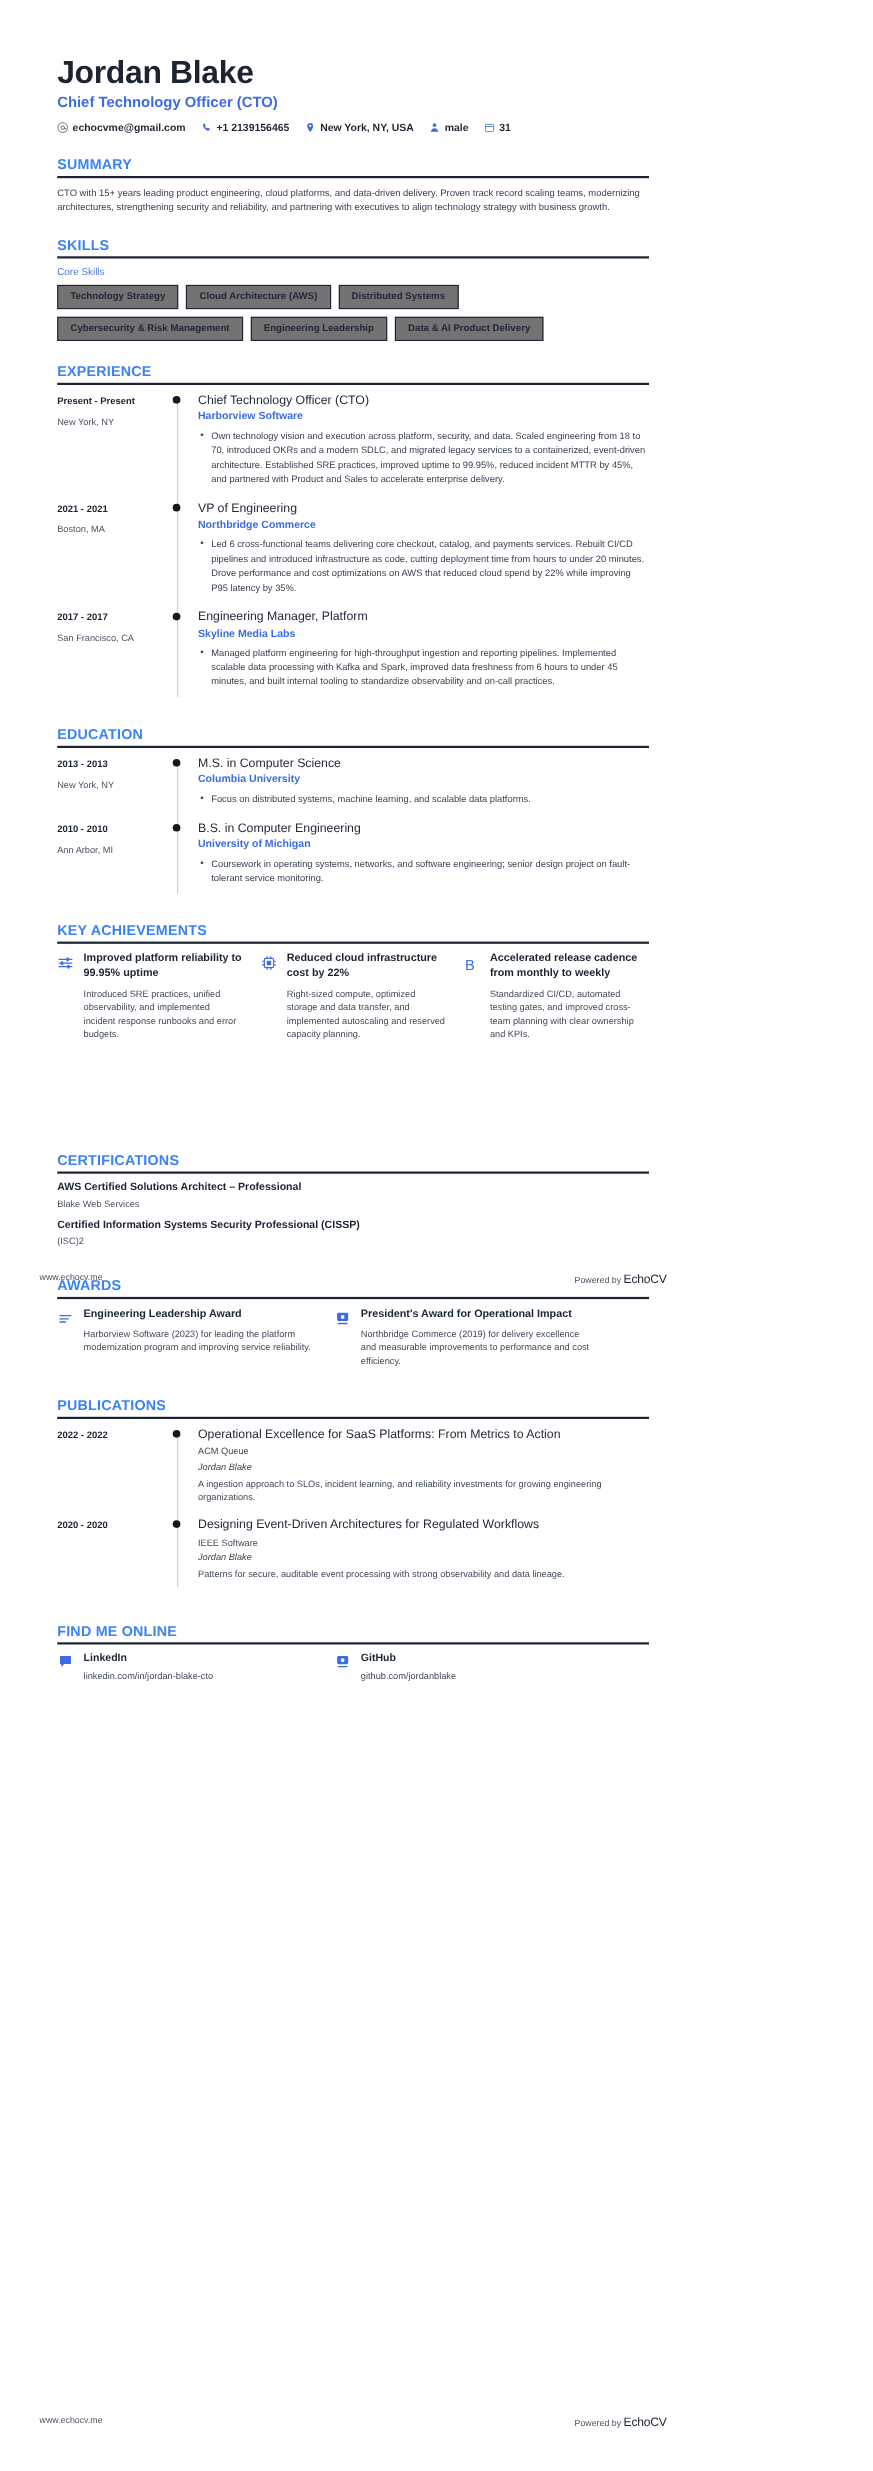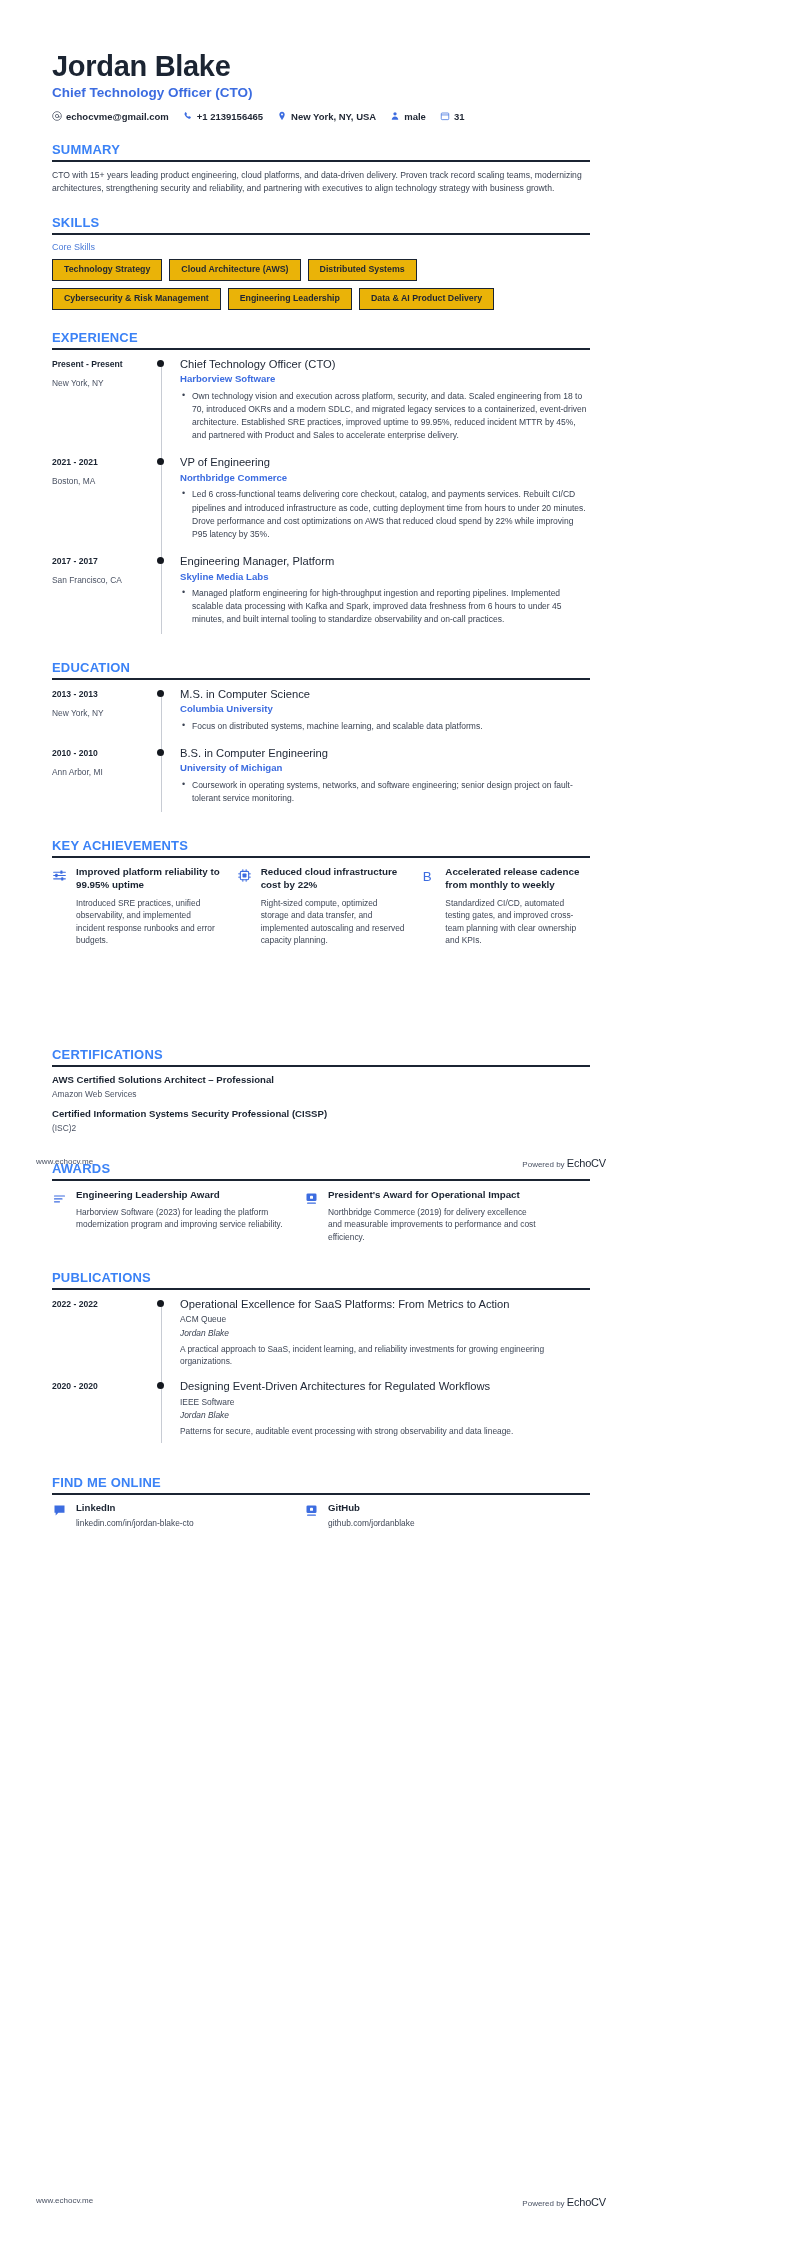--- a/index.html
+++ b/index.html
@@ -73,21 +73,21 @@
     margin: 2px 0 7px 0;
   }
   .chips { display: flex; flex-wrap: wrap; gap: 7px; }
   .chip {
     border: 1px solid #1b2432;
     padding: 5px 11px;
     font-size: 8.8px;
     font-weight: bold;
     color: #1f2633;
     line-height: 1.1;
-    background: #eab308;
+    background: #737373;
   }
 
   
   .entry {
     display: grid;
     grid-template-columns: 98px 28px 1fr;
     column-gap: 0;
     position: relative;
   }
   .entry-meta { padding-top: 1px; }
@@ -457,21 +457,21 @@
       </div>
     </div>
 
     <div class="page-break-gap"></div>
 
     <div class="section" style="margin-top:44px;">
       <div class="section-title">CERTIFICATIONS</div>
       <div class="rule"></div>
       <div class="cert-item">
         <div class="cert-name">AWS Certified Solutions Architect – Professional</div>
-        <p class="cert-issuer">Amazon Web Services</p>
+        <p class="cert-issuer">Blake Web Services</p>
       </div>
       <div class="cert-item">
         <div class="cert-name">Certified Information Systems Security Professional (CISSP)</div>
         <p class="cert-issuer">(ISC)2</p>
       </div>
     </div>
 
     <div class="section" style="margin-top:26px;">
       <div class="section-title">AWARDS</div>
       <div class="rule"></div>
@@ -514,21 +514,21 @@
         <div class="entry-meta">
           <div class="entry-dates">2022 - 2022</div>
         </div>
         <div class="entry-rail">
             <span class="rail-dot"></span>
           </div>
         <div class="entry-body">
           <div class="pub-title">Operational Excellence for SaaS Platforms: From Metrics to Action</div>
           <p class="pub-venue">ACM Queue</p>
           <p class="pub-authors">Jordan Blake</p>
-          <p class="pub-desc">A practical approach to SaaS, incident learning, and reliability investments for growing engineering organizations.</p>
+          <p class="pub-desc">A ingestion approach to SLOs, incident learning, and reliability investments for growing engineering organizations.</p>
         </div>
       </div>
 
       <div class="entry">
         <div class="entry-meta">
           <div class="entry-dates">2020 - 2020</div>
         </div>
         <div class="entry-rail">
             <span class="rail-dot"></span>
           </div>

